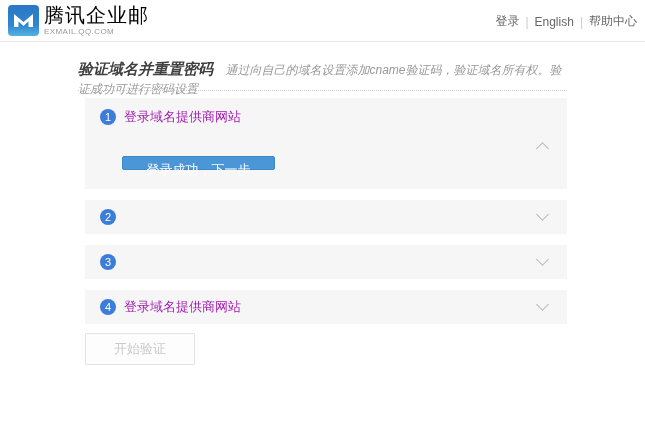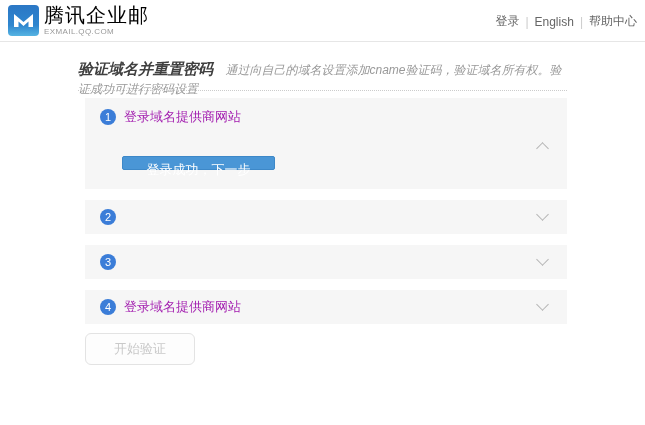--- a/index.html
+++ b/index.html
@@ -63,21 +63,21 @@
   .chevron {
     position:absolute; right:20px; width:9px; height:9px;
     border-right:1px solid #b5b5b5; border-bottom:1px solid #b5b5b5;
   }
   .chevron.down { top:50%; margin-top:-7px; transform:rotate(45deg); }
   .expanded .chevron.up { top:46px; transform:rotate(-135deg); }
 
   
   .start-btn {
     position:absolute; left:85px; top:333px; width:110px; height:32px;
-    background:#fdfdfd; border:1px solid #e3e3e3; border-radius:6px;
+    background:#fdfdfd; border:1px solid #e3e3e3; border-radius:1px;
     color:#c9c9c9; font-size:13px; text-align:center; line-height:30px;
   }
 </style>
 </head>
 <body>
 
 <div class="header">
   <div class="logo">
     <svg class="logo-icon" viewBox="0 0 31 31" xmlns="http://www.w3.org/2000/svg">
       <defs>

